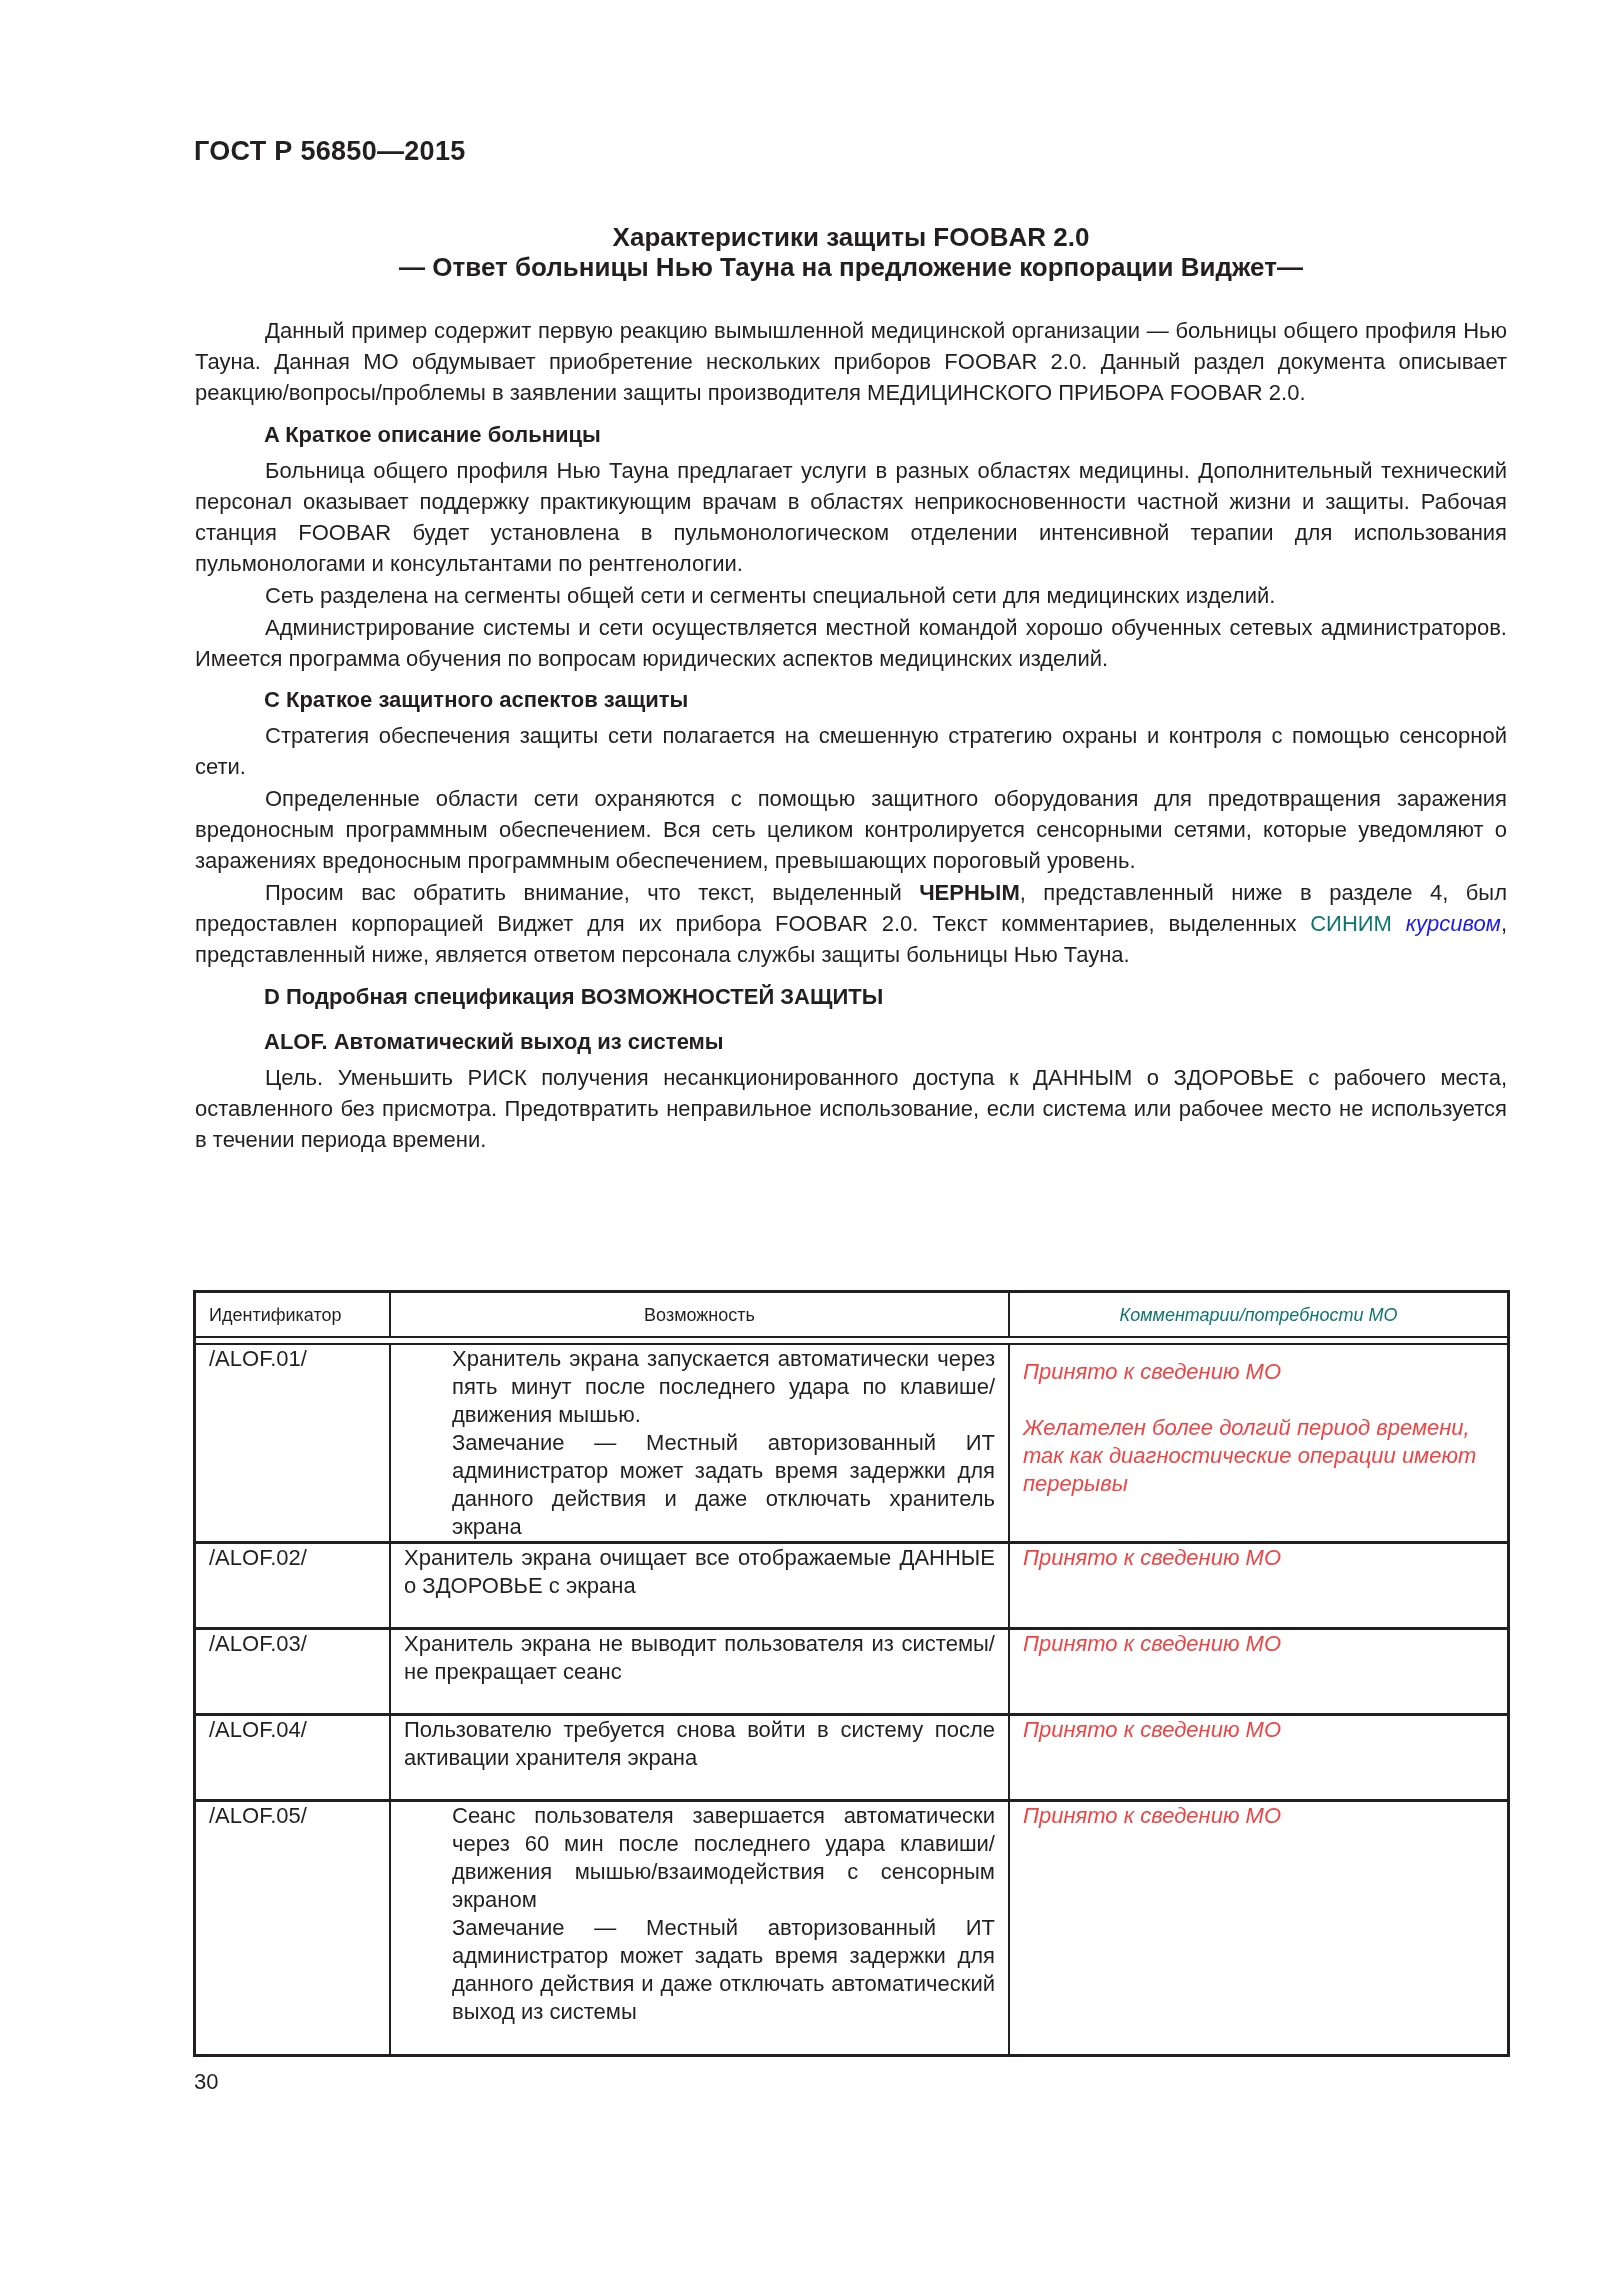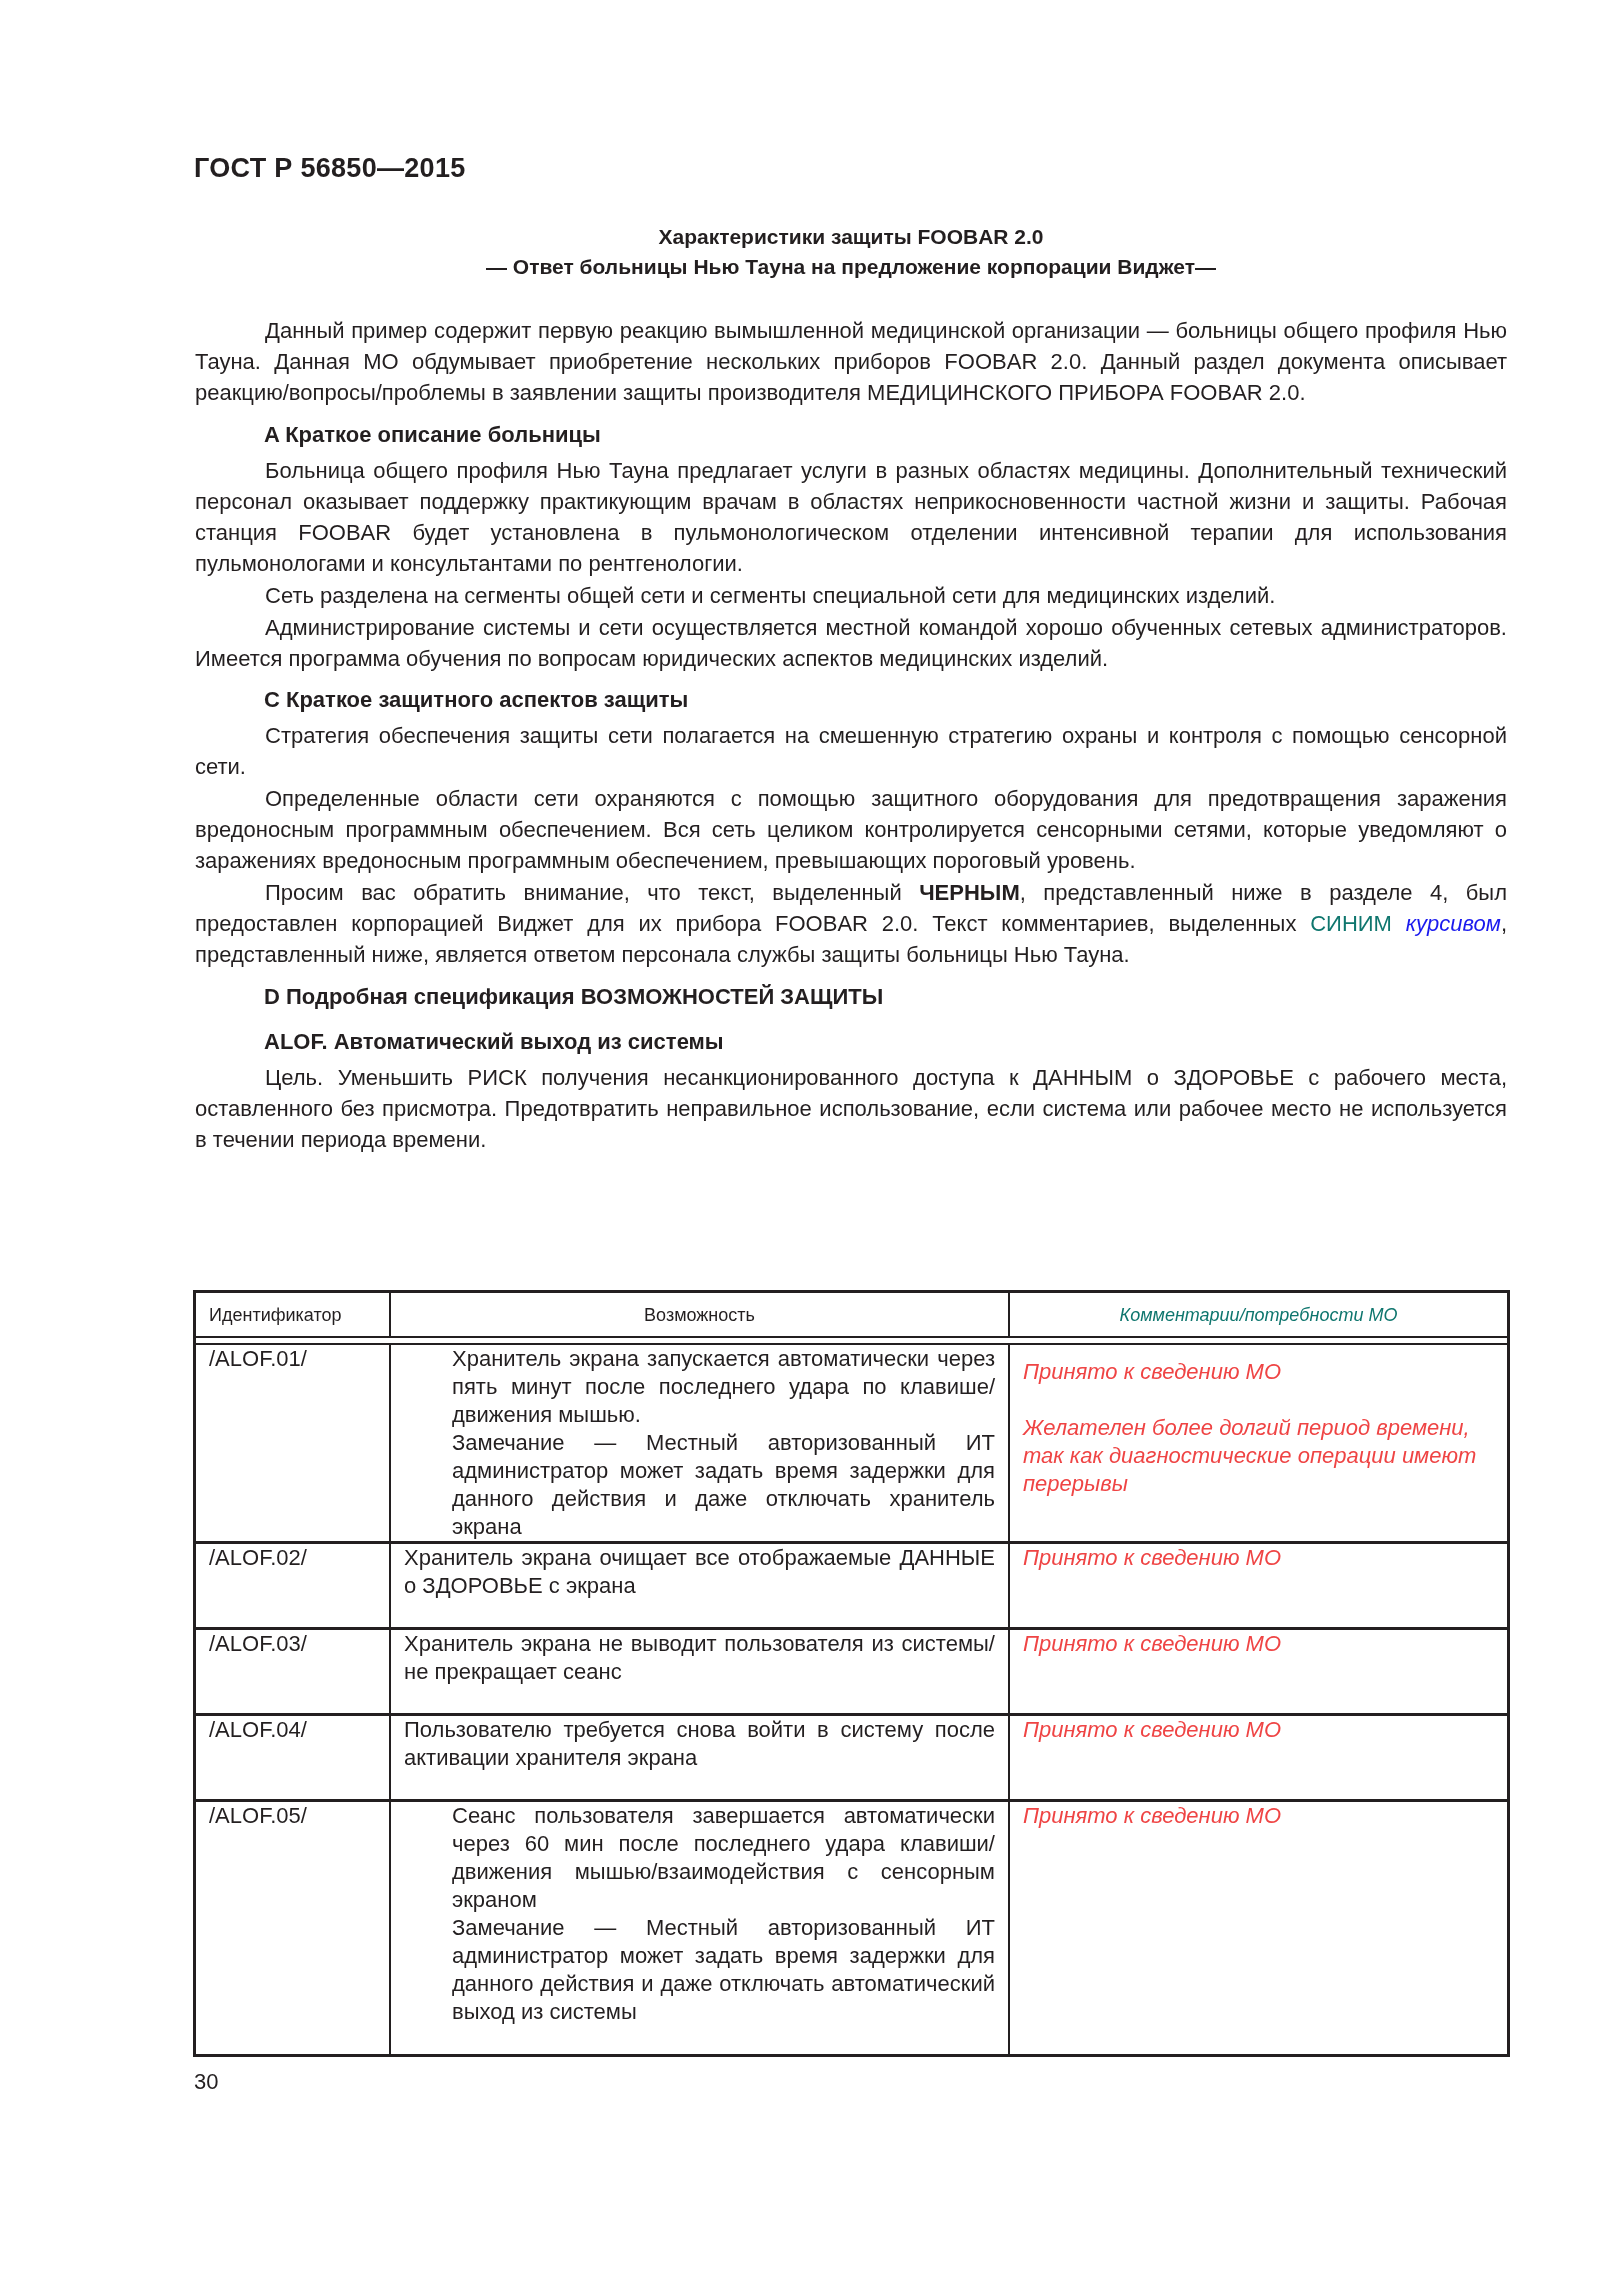--- a/index.html
+++ b/index.html
@@ -2,26 +2,26 @@
 <html style="font-size:10.5px"><head>
   <meta charset="utf-8">
   <style>
     html, body { margin: 0; padding: 0; background: #ffffff; }
     body {
       width: 1623px; height: 2295px; position: relative; overflow: hidden;
       font-family: "Liberation Sans", sans-serif;
       color: #231f20;
     }
     .page-header {
-      position: absolute; left: 194px; top: 153px;
+      position: absolute; left: 194px; top: 136px;
       font-size: 27px; font-weight: bold; letter-spacing: 0.3px;
     }
     .title-block {
       position: absolute; left: 194px; width: 1314px; top: 222px;
-      text-align: center; font-weight: bold; font-size: 21px; line-height: 30px;
+      text-align: center; font-weight: bold; font-size: 26px; line-height: 30px;
     }
     .content {
       position: absolute; left: 194px; width: 1314px; top: 314px;
       font-size: 22px; line-height: 31px;
     }
     .content p { margin: 1px; text-align: justify; text-indent: 70px; }
     .content .section-title {
       font-weight: bold; margin: 10.5px 0 5.2px 70px; text-indent: 0;
     }
     .content .spacer-before { margin-top: 14.4px; }

